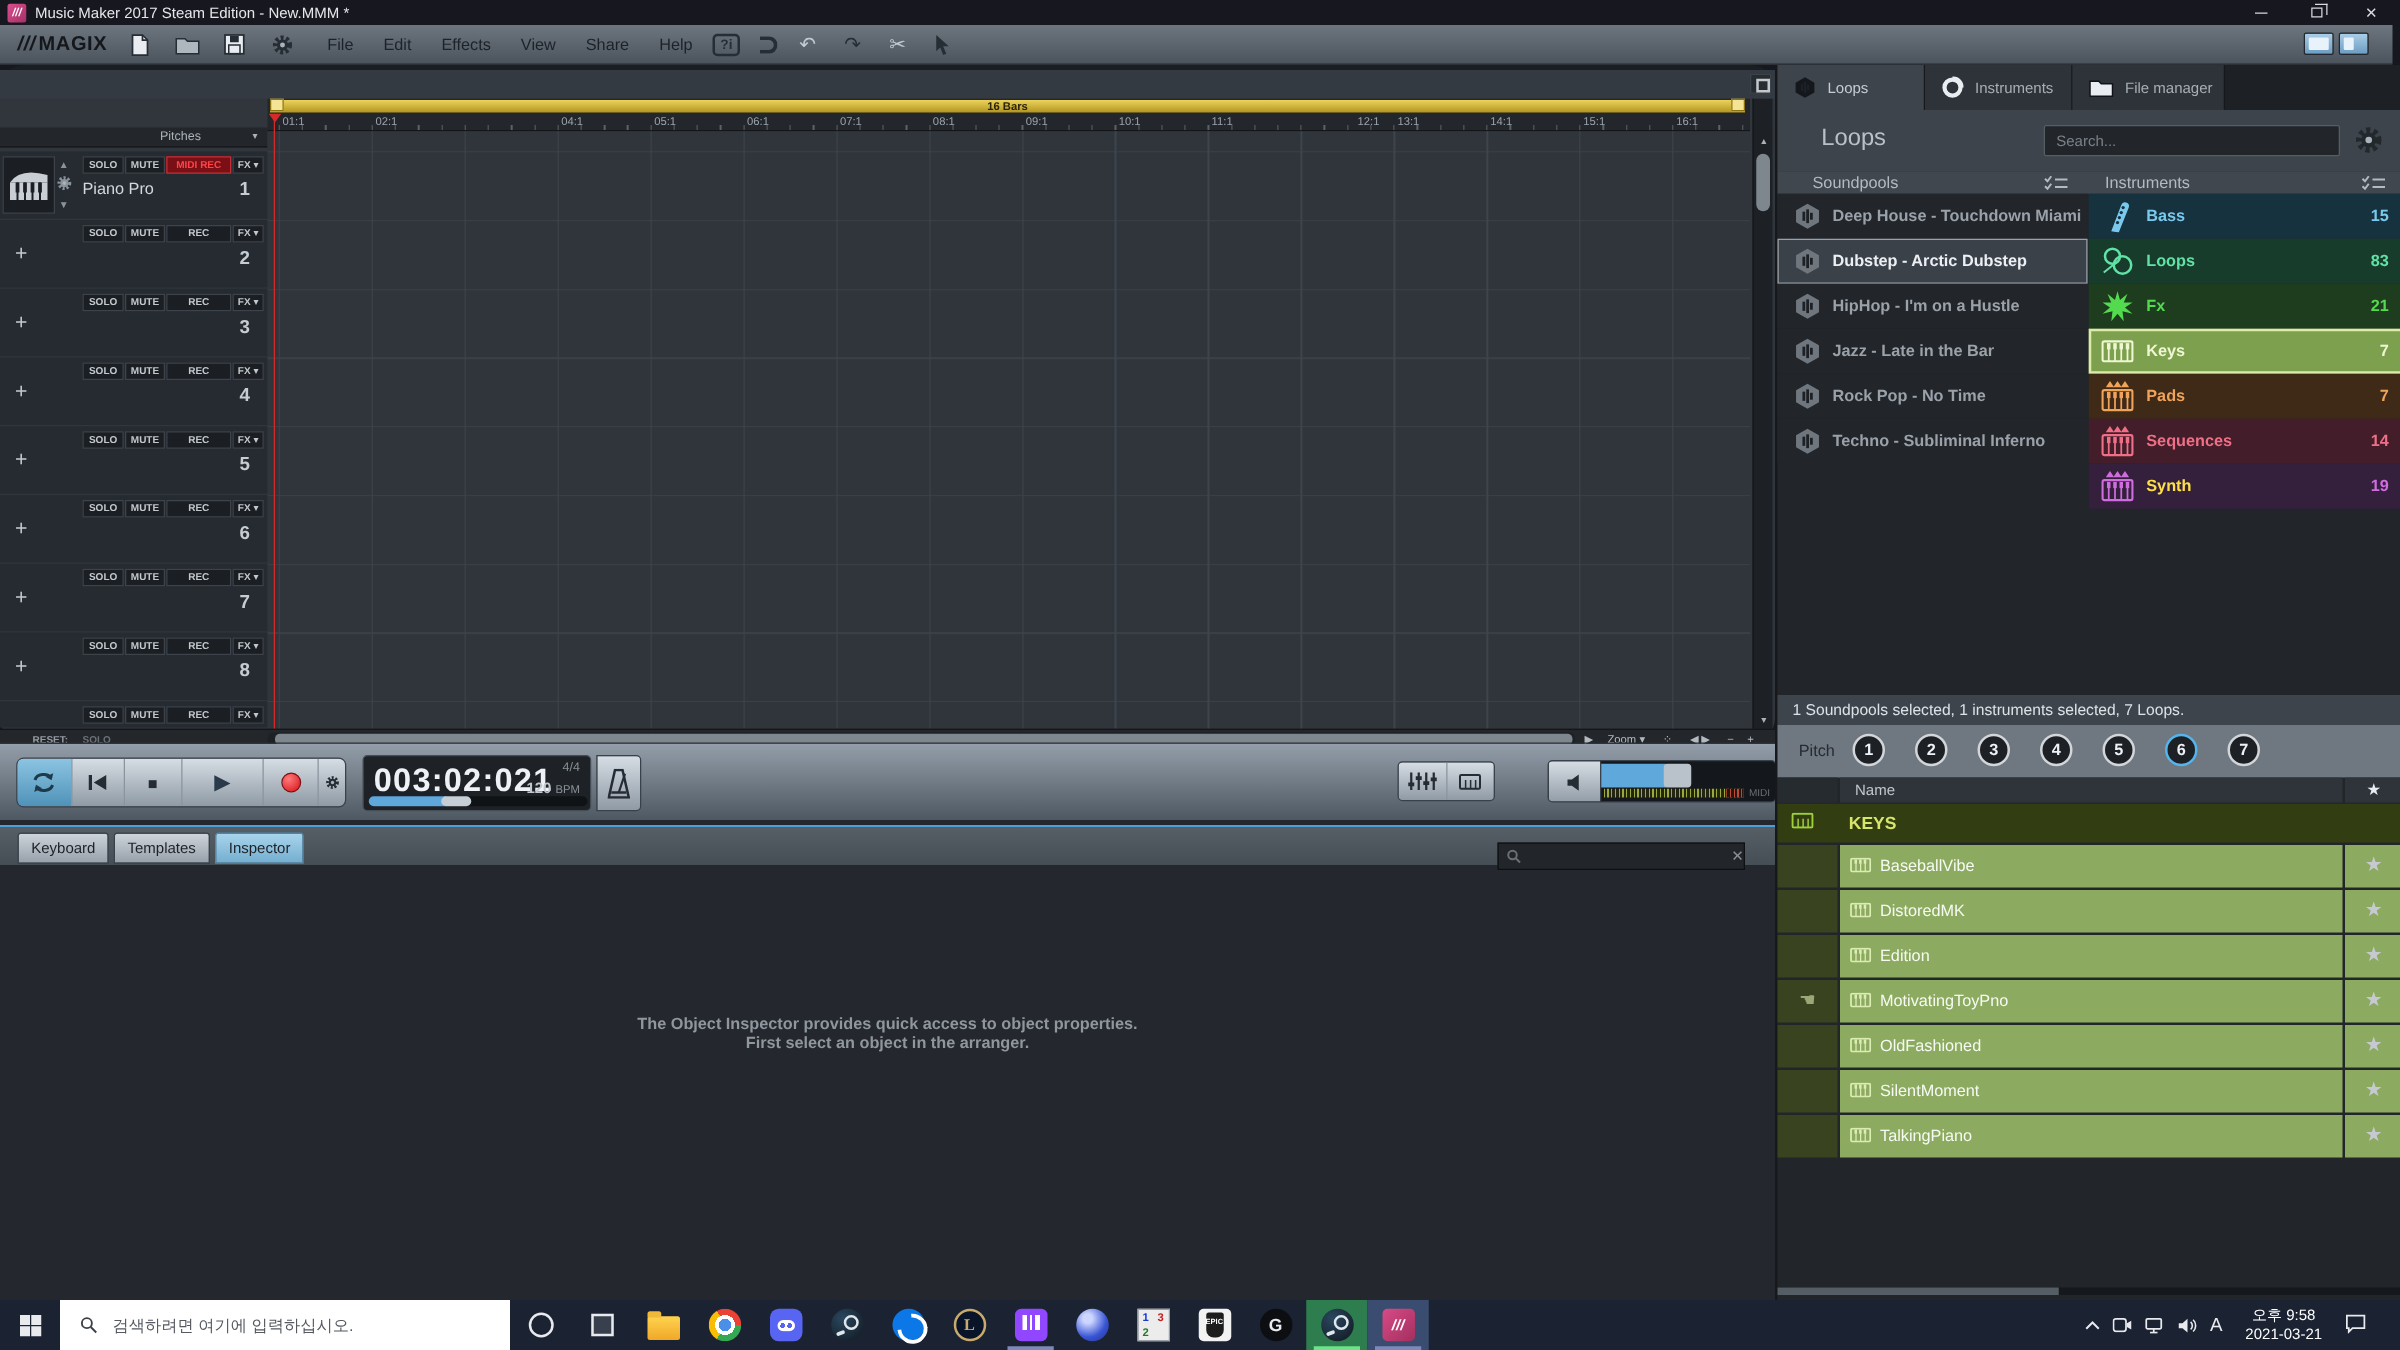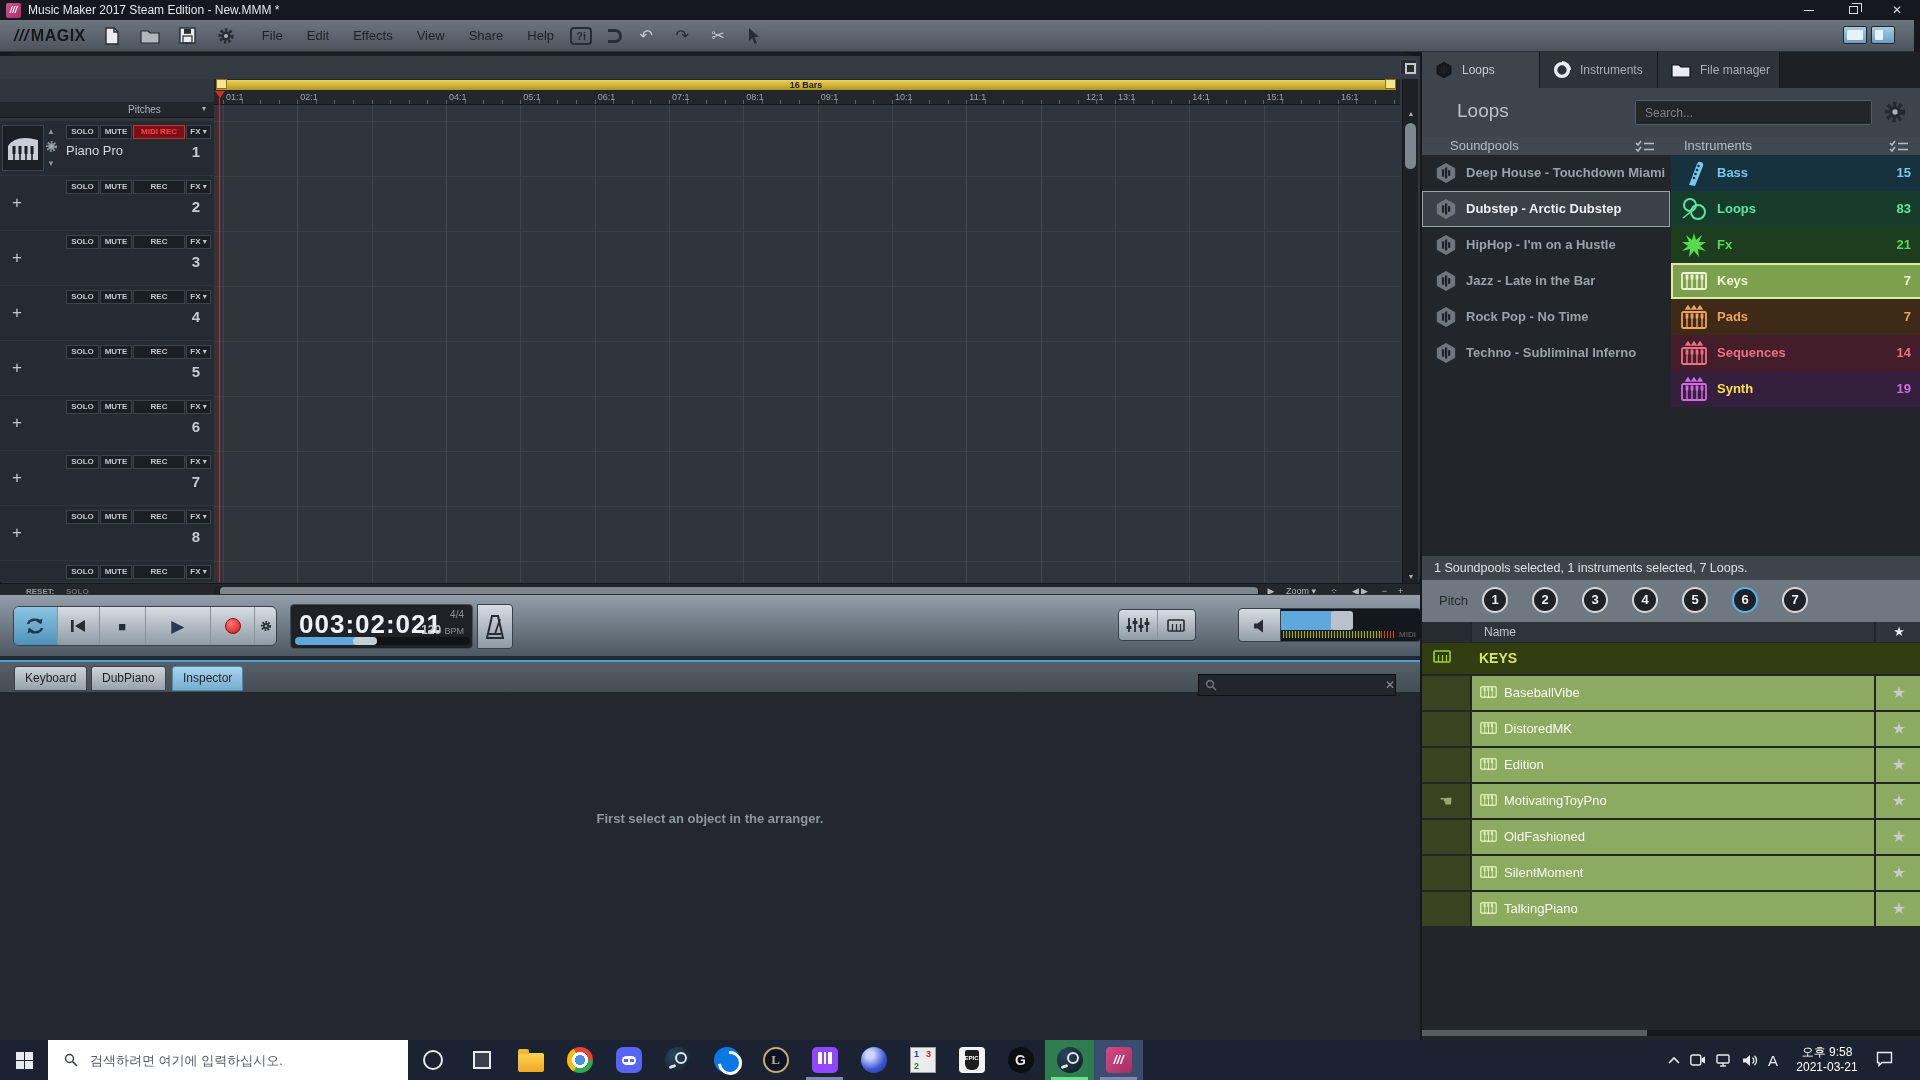--- a/index.html
+++ b/index.html
@@ -547,34 +547,35 @@
     <div id="vol-handle"></div>
     <div id="vol-meter"></div>
     <span id="midi-lbl">MIDI</span>
   </div>
 </div>
 
 <div class="abs" id="bottompanel">
   <div class="abs" id="bp-blue"></div>
   <div class="abs" id="bp-tabsrow">
       <div class="bp-tab" style="left: 14px;">Keyboard</div>
-      <div class="bp-tab" style="left: 91px;">DubPiano</div>
+      <div class="bp-tab" style="left: 91px;">Templates</div>
       <div class="bp-tab active" style="left: 172px;">Inspector</div>
     </div>
   <div class="abs" id="bp-search">
     <span style="padding:0 6px">
       <svg width="12" height="12" viewBox="0 0 12 12">
           <circle cx="5" cy="5" r="3.4" fill="none" stroke="#6a7076" stroke-width="1.6"></circle>
           <line x1="7.6" y1="7.6" x2="11" y2="11" stroke="#6a7076" stroke-width="1.6"></line>
         </svg>
     </span>
     <input style="">
     <span class="x">✕</span>
   </div>
   <div class="abs" id="bp-msg">
+    <div>The Object Inspector provides quick access to object properties.</div>
     <div>First select an object in the arranger.</div>
   </div>
 </div>
 
 <div class="abs" id="rightpanel">
   <div class="abs" id="rp-tabbar">
       <div class="rp-tab active" style="width: 118px;">
         <span>
           <svg width="18" height="18" viewBox="0 0 24 24">
             <path d="M12 1 L22 6.8 V17.2 L12 23 L2 17.2 V6.8 Z" fill="#14171b"></path>

